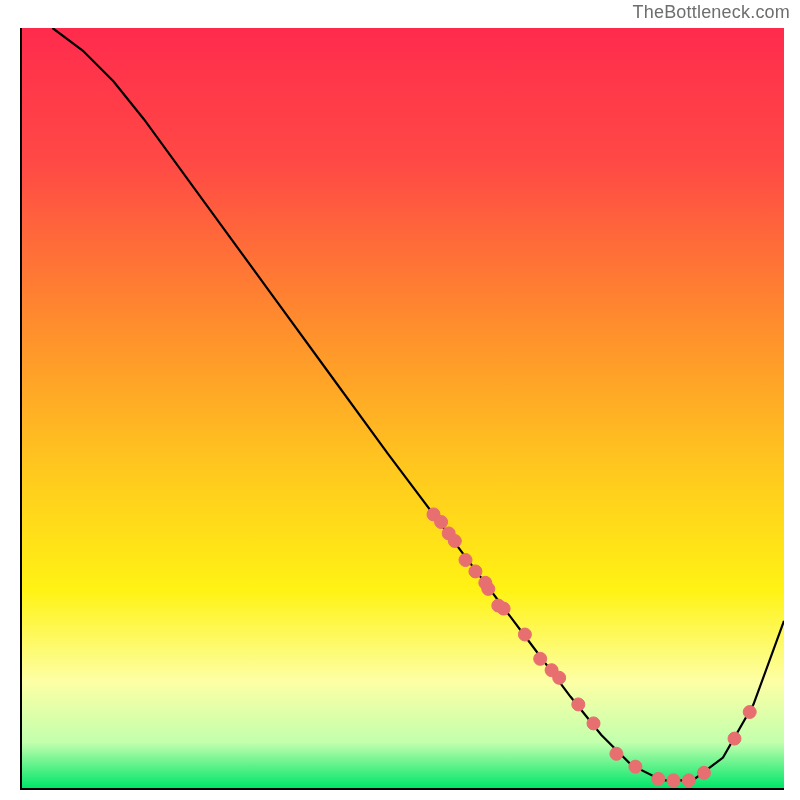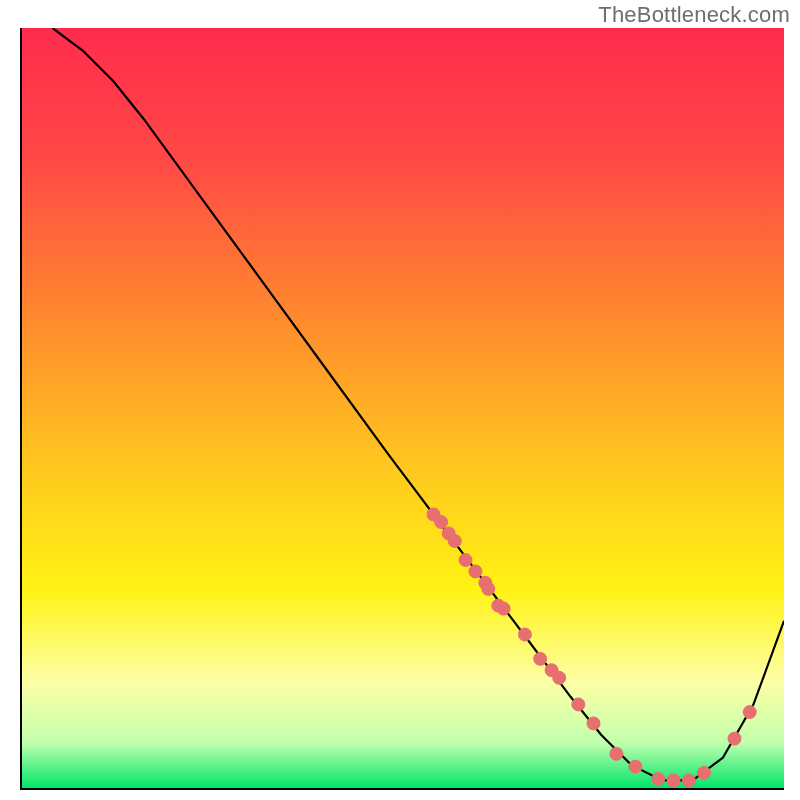--- a/index.html
+++ b/index.html
@@ -13,21 +13,21 @@
   .viewport {
     position: relative;
     width: 800px;
     height: 800px;
   }
   .watermark {
     position: absolute;
     top: 2px;
     right: 10px;
     font-family: Arial, Helvetica, sans-serif;
-    font-size: 22px;
+    font-size: 18px;
     color: #6e6e6e;
     letter-spacing: 0.2px;
   }
   .plot-area {
     position: absolute;
     left: 20px;
     top: 28px;
     width: 762px;
     height: 760px;
     border-left: 2px solid #000000;

